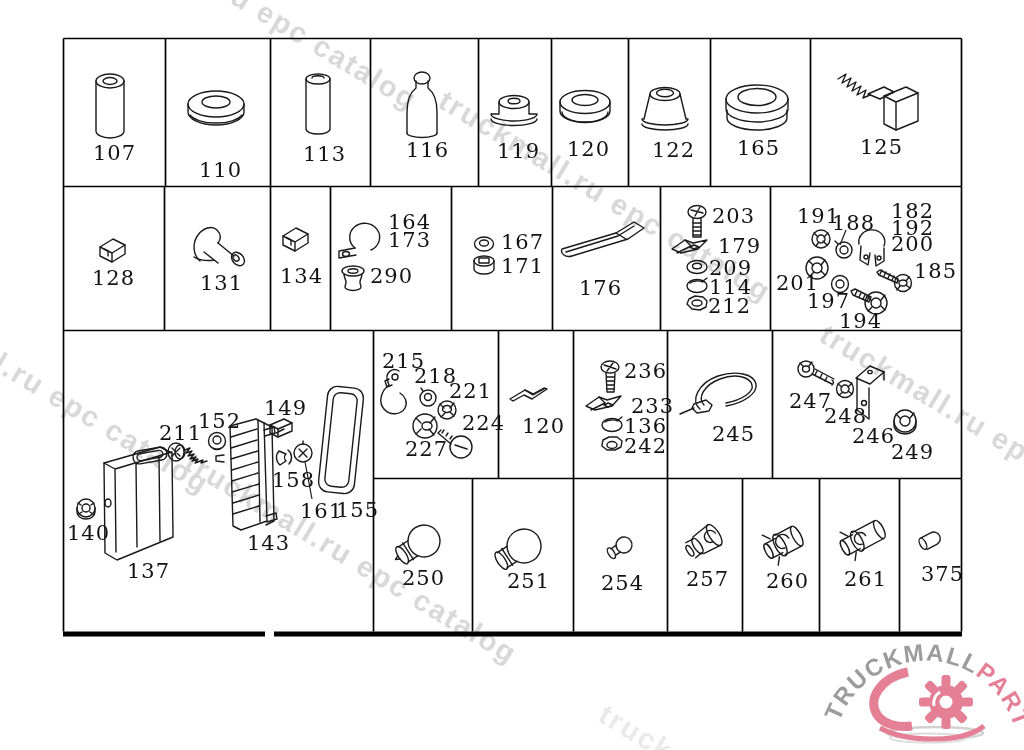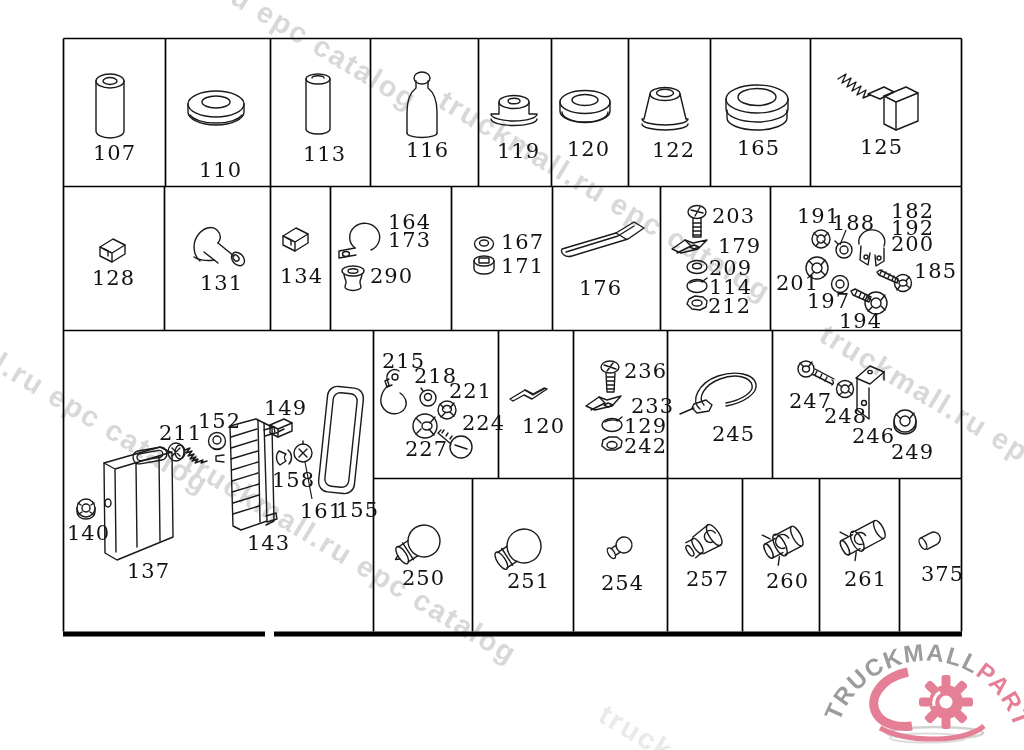--- a/index.html
+++ b/index.html
@@ -479,21 +479,21 @@
   <span class="pl" style="left:127px;top:561px">137</span>
   <span class="pl" style="left:247px;top:533px">143</span>
   <span class="pl" style="left:382px;top:351px">215</span>
   <span class="pl" style="left:414px;top:366px">218</span>
   <span class="pl" style="left:449px;top:381px">221</span>
   <span class="pl" style="left:462px;top:413px">224</span>
   <span class="pl" style="left:405px;top:439px">227</span>
   <span class="pl" style="left:522px;top:416px">120</span>
   <span class="pl" style="left:624px;top:361px">236</span>
   <span class="pl" style="left:631px;top:396px">233</span>
-  <span class="pl" style="left:624px;top:416px">129</span>
+  <span class="pl" style="left:624px;top:416px">136</span>
   <span class="pl" style="left:624px;top:436px">242</span>
   <span class="pl" style="left:712px;top:424px">245</span>
   <span class="pl" style="left:789px;top:391px">247</span>
   <span class="pl" style="left:824px;top:406px">248</span>
   <span class="pl" style="left:852px;top:426px">246</span>
   <span class="pl" style="left:891px;top:442px">249</span>
 
   <span class="pl" style="left:402px;top:568px">250</span>
   <span class="pl" style="left:507px;top:571px">251</span>
   <span class="pl" style="left:601px;top:573px">254</span>

